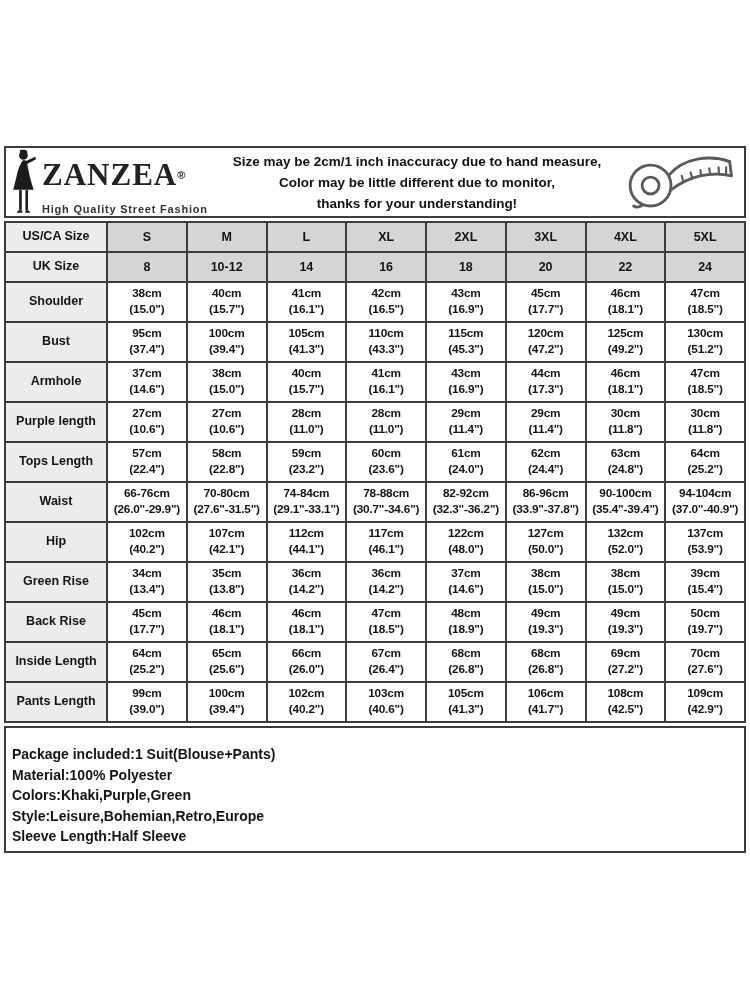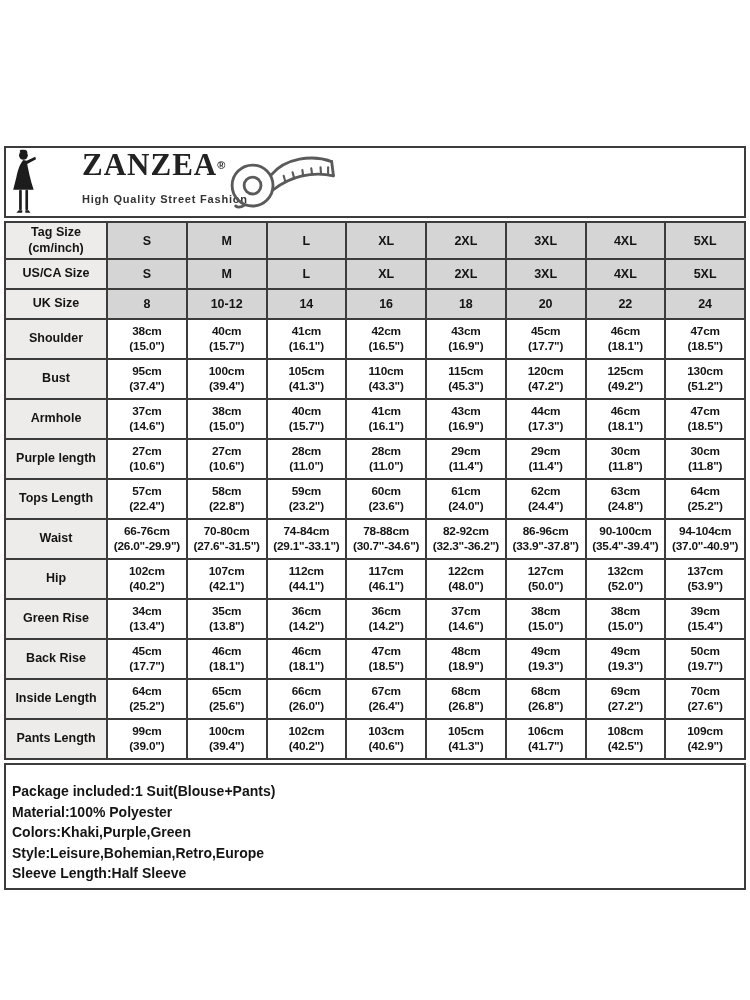--- a/index.html
+++ b/index.html
@@ -8,21 +8,21 @@
     font-family:"Liberation Sans",sans-serif;color:#141414;
     box-sizing:border-box;padding:146px 4px 0 4px;
   }
   .sheet{width:742px;}
   
   .header-box{
     border:2px solid var(--border,#3c3c3c);
     height:64px;display:flex;align-items:center;box-sizing:content-box;
     padding:2px 6px 2px 4px;
   }
-  .logo{display:flex;width:208px;flex:0 0 auto;gap:40px;}
+  .logo{display:flex;align-items:flex-end;width:208px;flex:0 0 auto;}
   .lady-svg{width:30px;height:66px;flex:0 0 auto;}
   .brand-block{margin-left:2px;line-height:1;}
   .brand-line{white-space:nowrap;}
   .brand-name{
     font-family:"Liberation Serif",serif;font-weight:bold;
     font-size:31px;letter-spacing:1px;color:#222;
   }
   .reg-mark{font-size:11px;vertical-align:super;font-weight:bold;color:#222;}
   .brand-tagline{
     font-size:11px;font-weight:bold;color:#333;
@@ -85,52 +85,45 @@
           <path d="M17.5 78 L 21.5 78 L 24 81 L 17.5 81 Z"></path>
         </g>
       </svg>
       <div class="brand-block">
         <div class="brand-line">
           <span class="brand-name">ZANZEA</span><span class="reg-mark">®</span>
         </div>
         <div class="brand-tagline">High Quality Street Fashion</div>
       </div>
     </div>
+    <div class="disclaimer">
+      <div>Size may be 2cm/1 inch inaccuracy due to hand measure,</div>
+      <div>Color may be little different due to monitor,</div>
+      <div>thanks for your understanding!</div>
+    </div>
     <svg class="tape-svg" viewBox="0 0 130 72">
       <g fill="none" stroke="#5a5a5a" stroke-width="3.2" stroke-linecap="round">
         <circle cx="33" cy="40" r="23"></circle>
         <circle cx="33" cy="40" r="9.5"></circle>
         <path d="M24 62 Q 18 66 14 63"></path>
         <path d="M54 28 C 70 9 100 5 122 13"></path>
         <path d="M56 45 C 76 29 101 24 124 29"></path>
         <path d="M122 13 L 124 29"></path>
         <path d="M70 36 L 68 29" stroke-width="2.4"></path>
         <path d="M80 32 L 78 25" stroke-width="2.4"></path>
         <path d="M90 29.5 L 89 22.5" stroke-width="2.4"></path>
         <path d="M100 27.5 L 99 20.5" stroke-width="2.4"></path>
         <path d="M110 26.5 L 109.5 19.5" stroke-width="2.4"></path>
         <path d="M118 26.5 L 118 19.5" stroke-width="2.4"></path>
       </g>
     </svg>
   </div>
 
   <table class="size-table">
     <tbody>
-        <tr class="size-row size-row-tag">
-          <td class="label-cell">Tag Size
-(cm/inch)</td>
-          <td class="size-cell">S</td>
-          <td class="size-cell">M</td>
-          <td class="size-cell">L</td>
-          <td class="size-cell">XL</td>
-          <td class="size-cell">2XL</td>
-          <td class="size-cell">3XL</td>
-          <td class="size-cell">4XL</td>
-          <td class="size-cell">5XL</td>
-        </tr>
         <tr class="size-row">
           <td class="label-cell">US/CA Size</td>
           <td class="size-cell">S</td>
           <td class="size-cell">M</td>
           <td class="size-cell">L</td>
           <td class="size-cell">XL</td>
           <td class="size-cell">2XL</td>
           <td class="size-cell">3XL</td>
           <td class="size-cell">4XL</td>
           <td class="size-cell">5XL</td>

